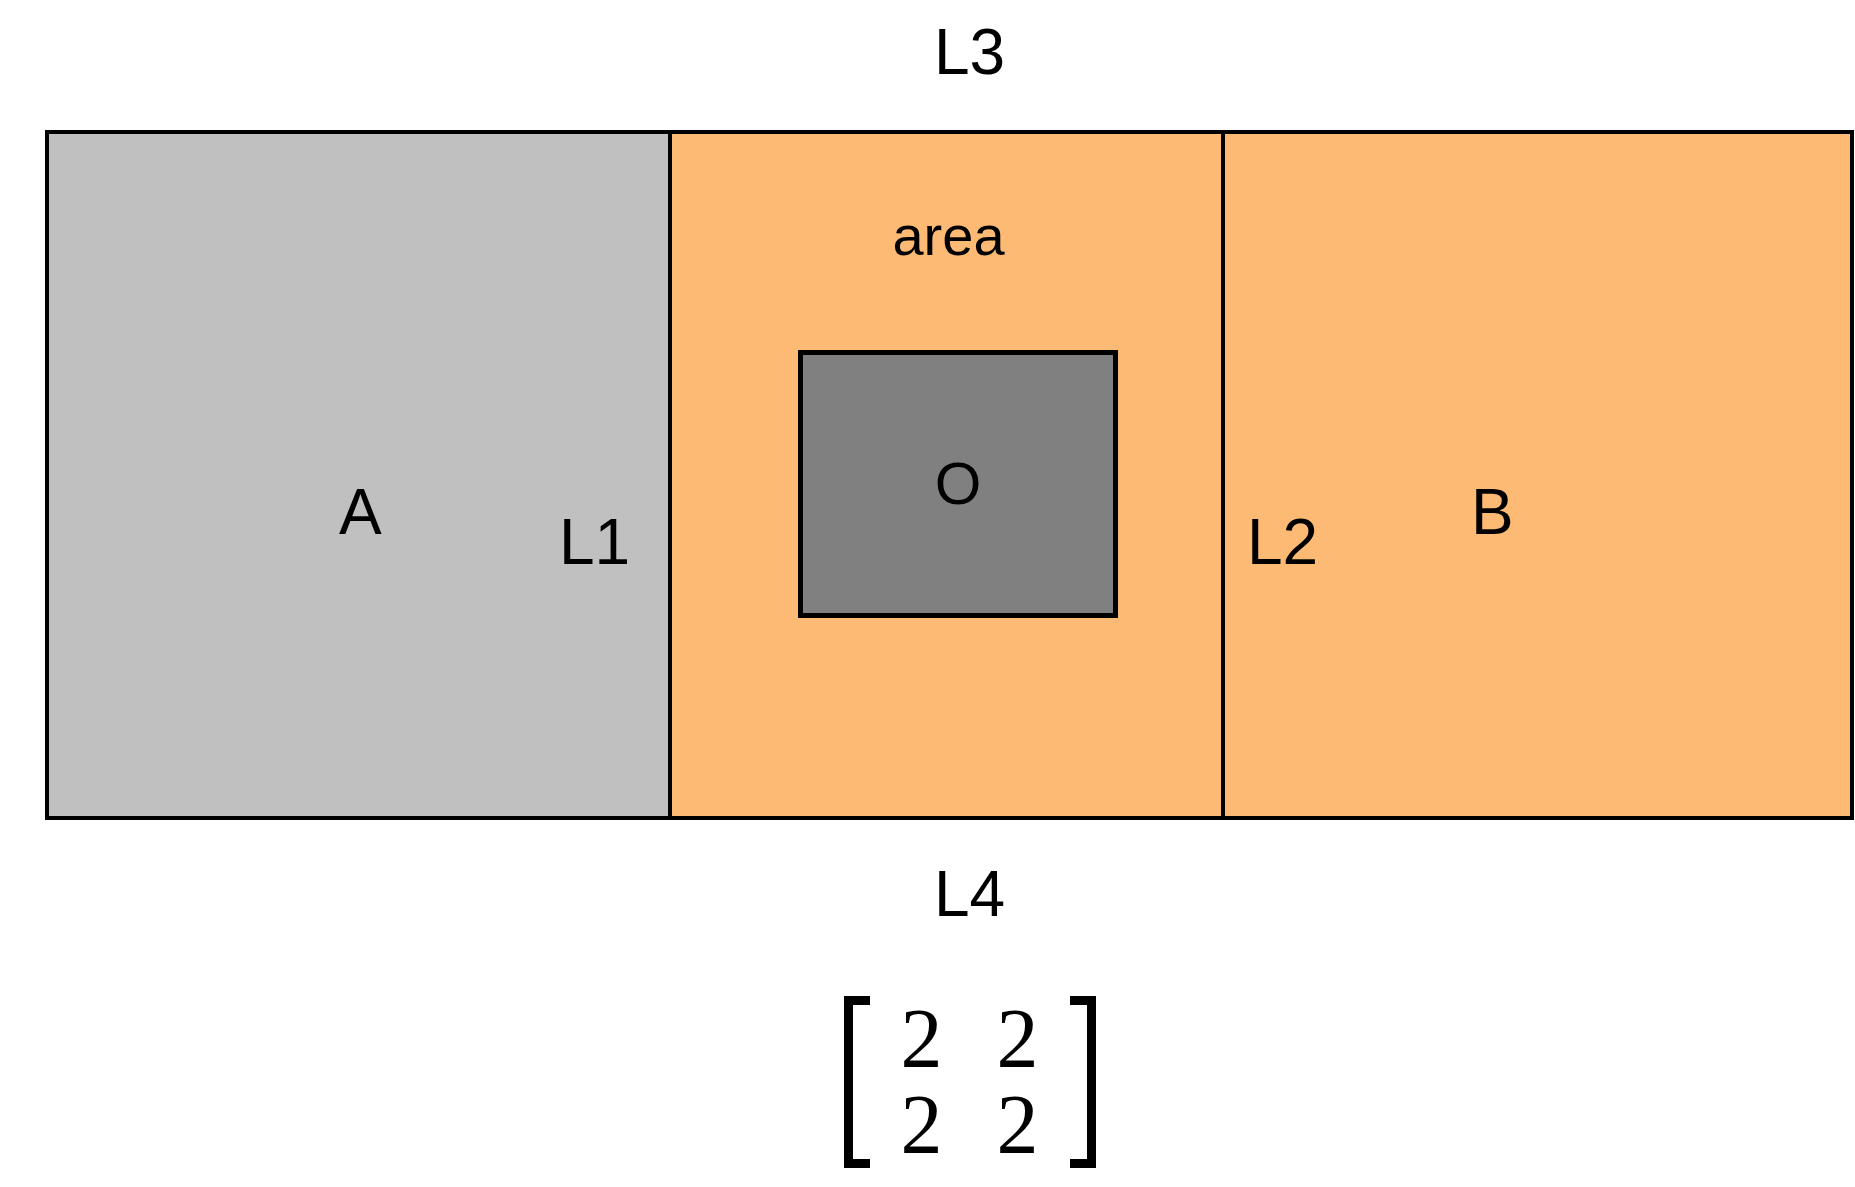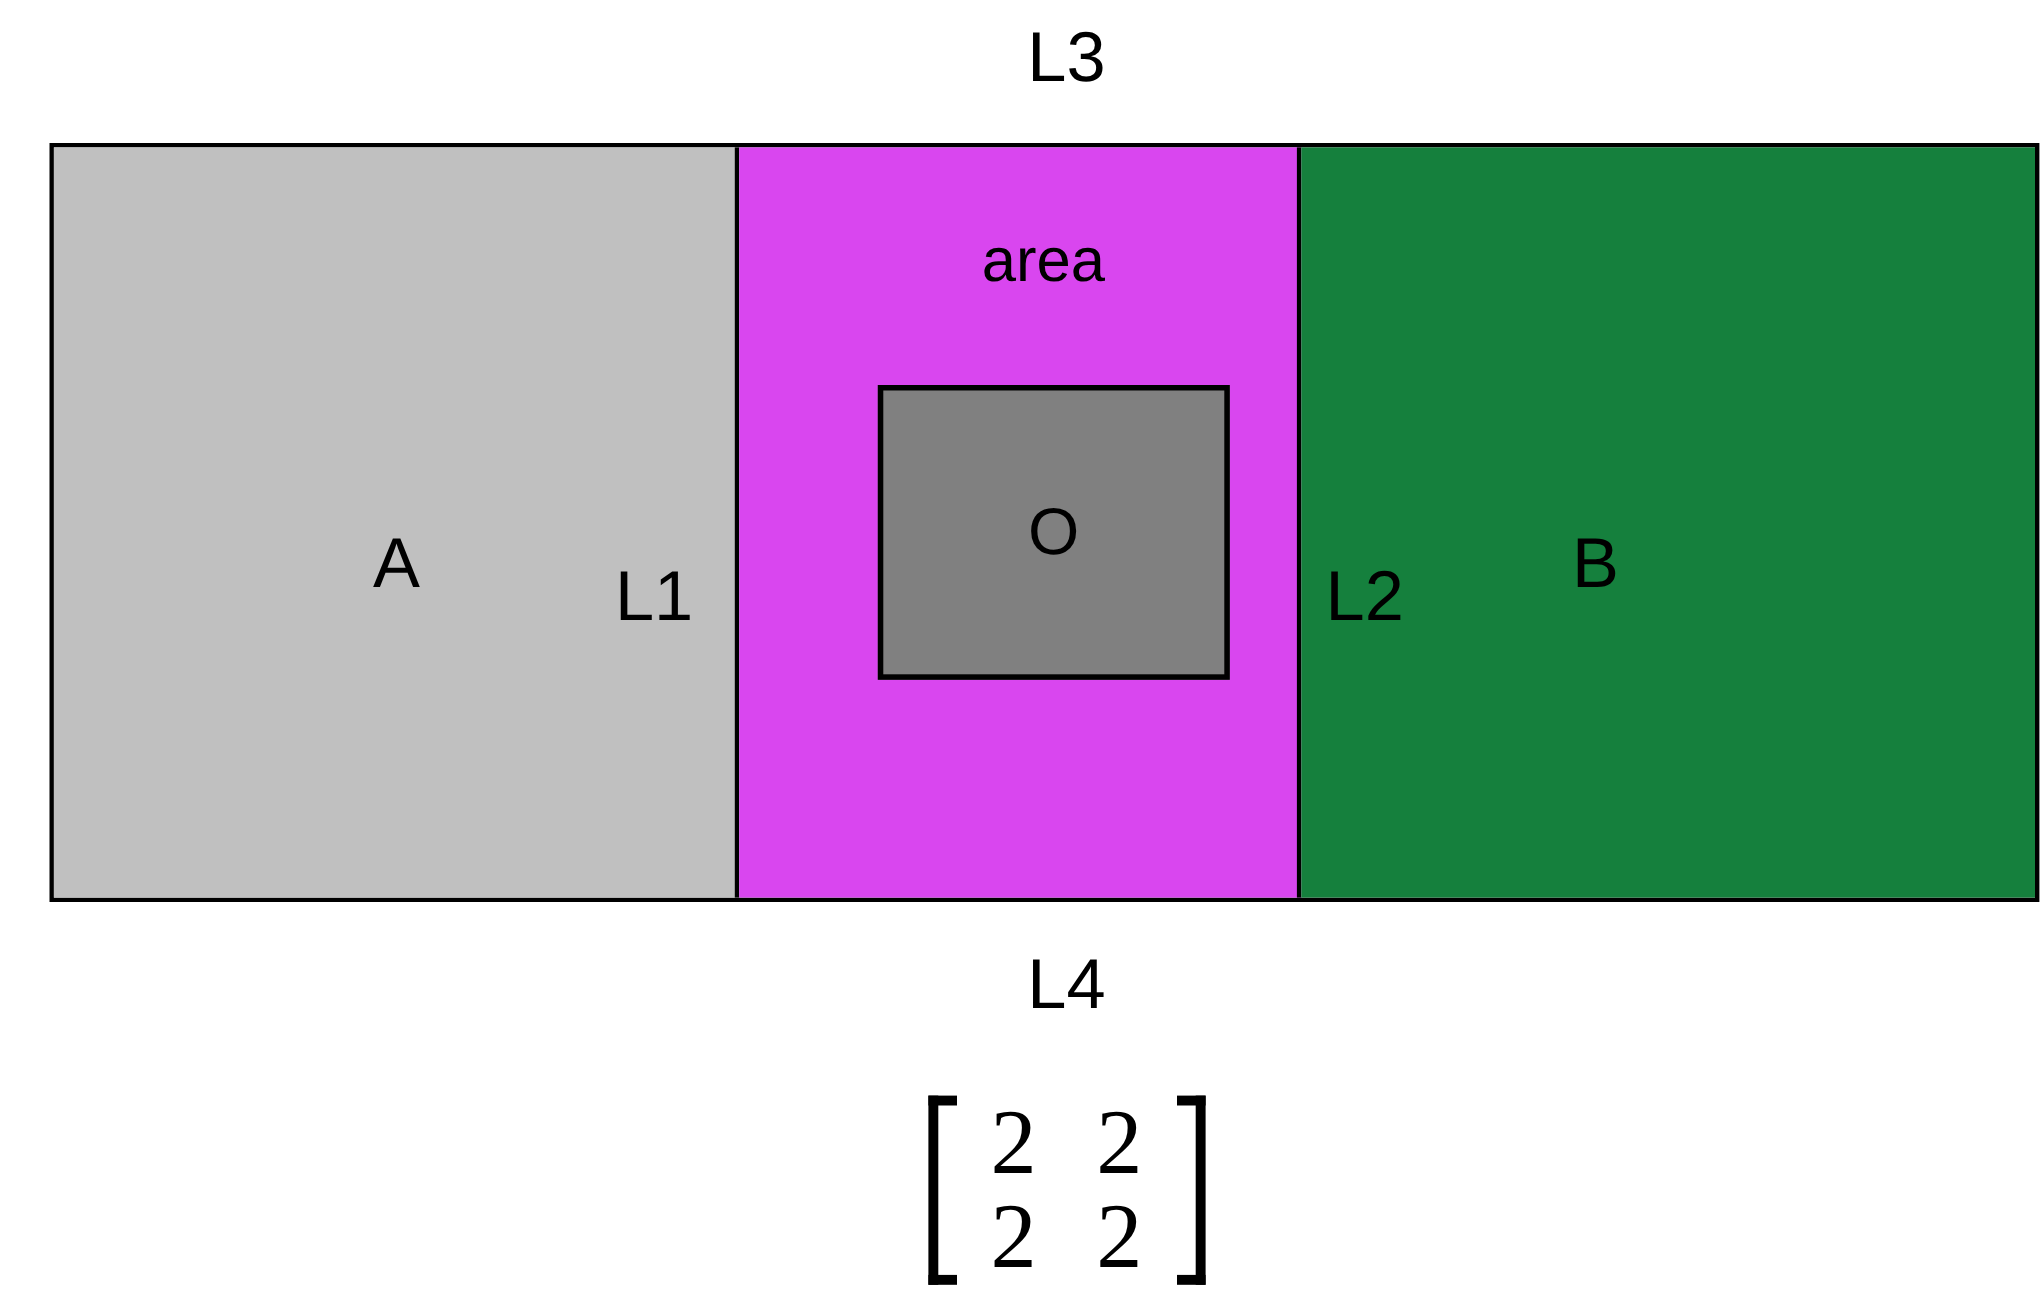--- a/index.html
+++ b/index.html
@@ -64,27 +64,27 @@
     position: relative;
     height: 100%;
     box-sizing: border-box;
   }
   #panel-a {
     width: 623px;
     background: #c0c0c0;
     border-right: 4px solid #000000;
   }
   #panel-center {
-    width: 511px;
-    background: #d946ef;
+    width: 553px;
+    background: #fdba74;
     border-right: 4px solid #000000;
   }
   #panel-b {
     flex: 1 1 auto;
-    background: #15803d;
+    background: #fdba74;
   }
 
   
   .panel-label {
     position: absolute;
     font-family: "Liberation Sans", sans-serif;
     font-size: 64px;
     line-height: 1;
     color: #000000;
     white-space: nowrap;

